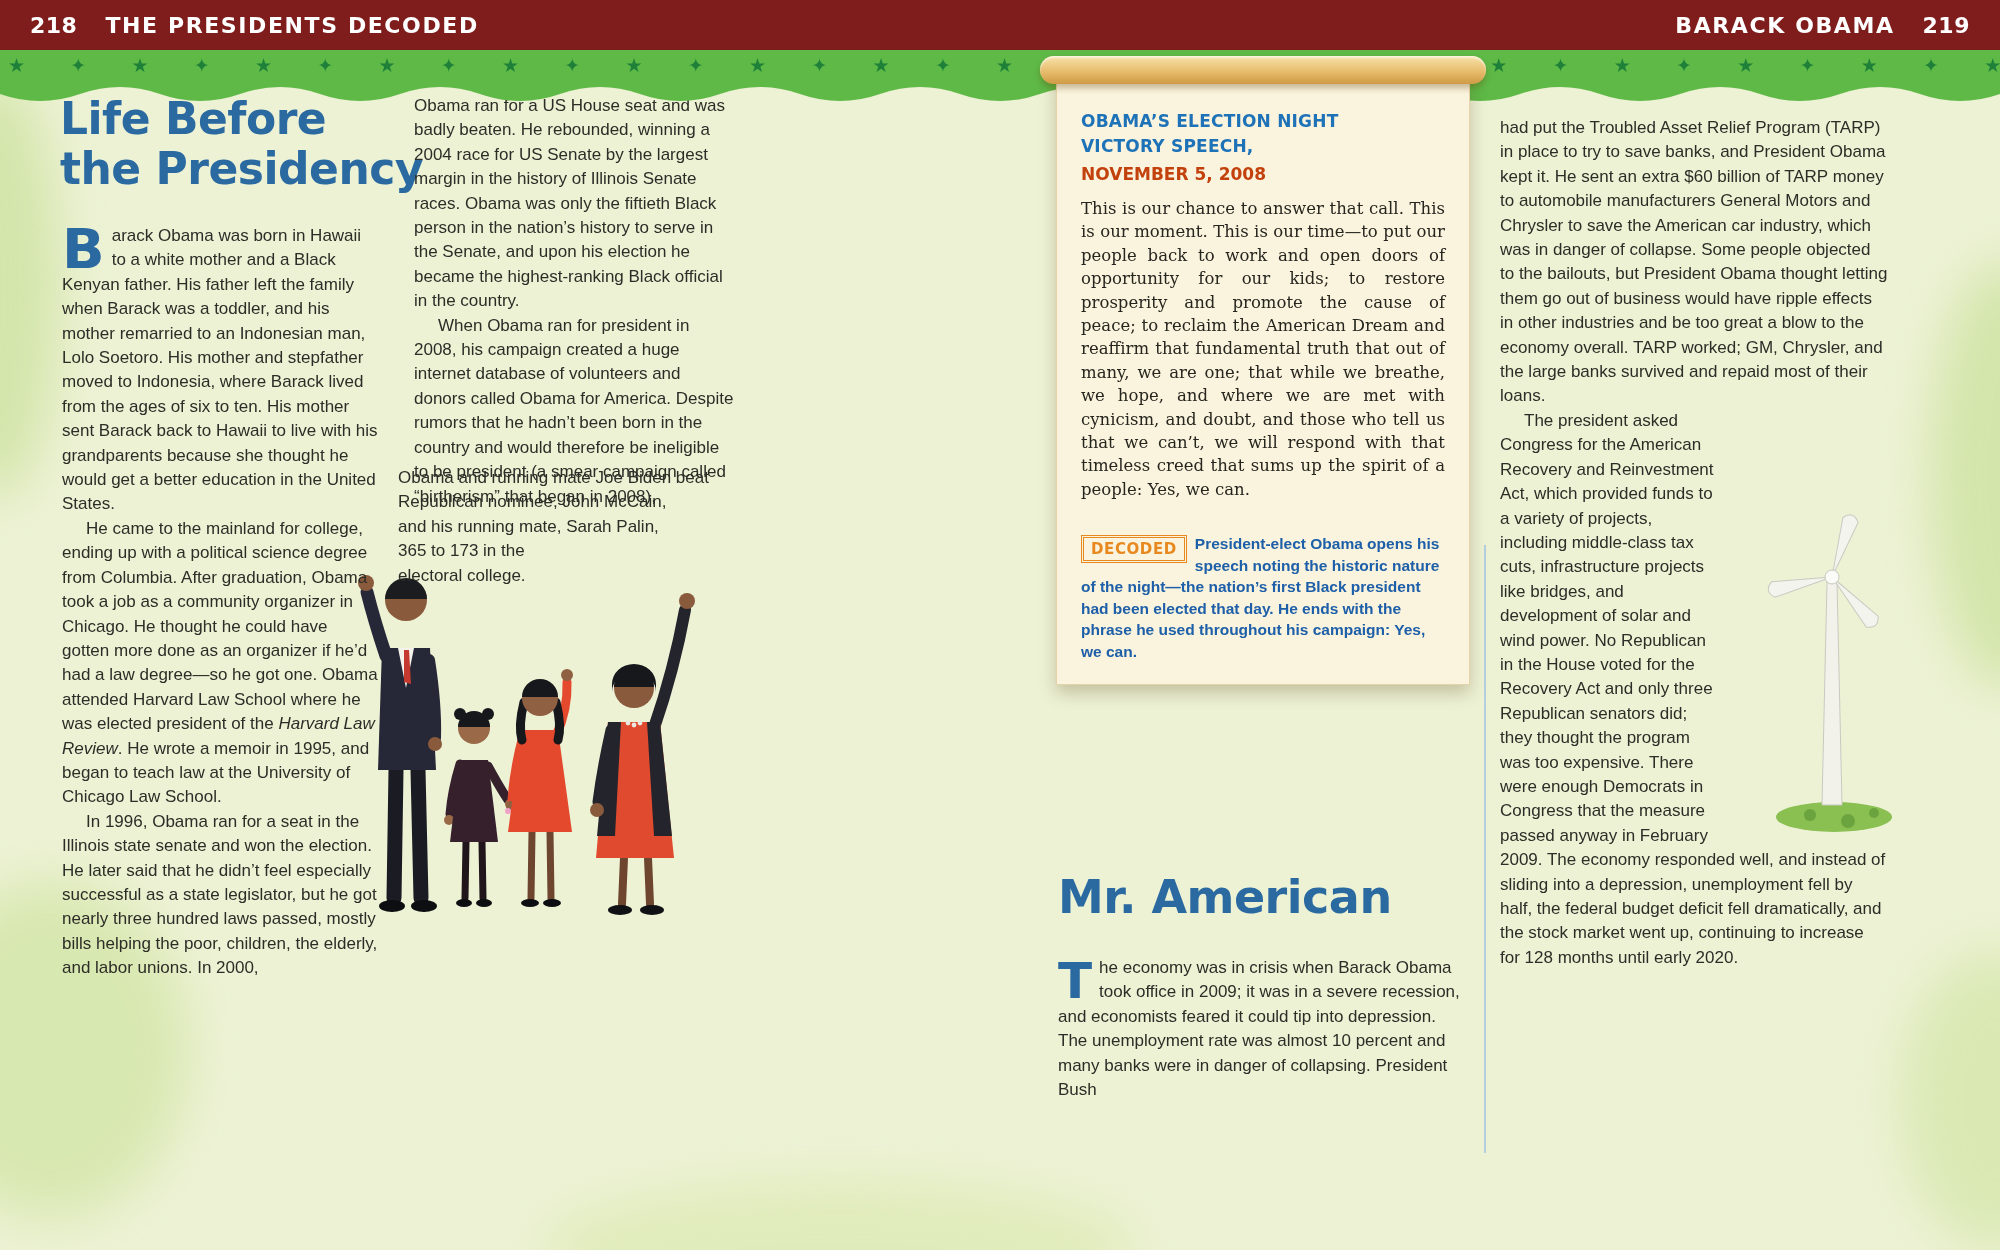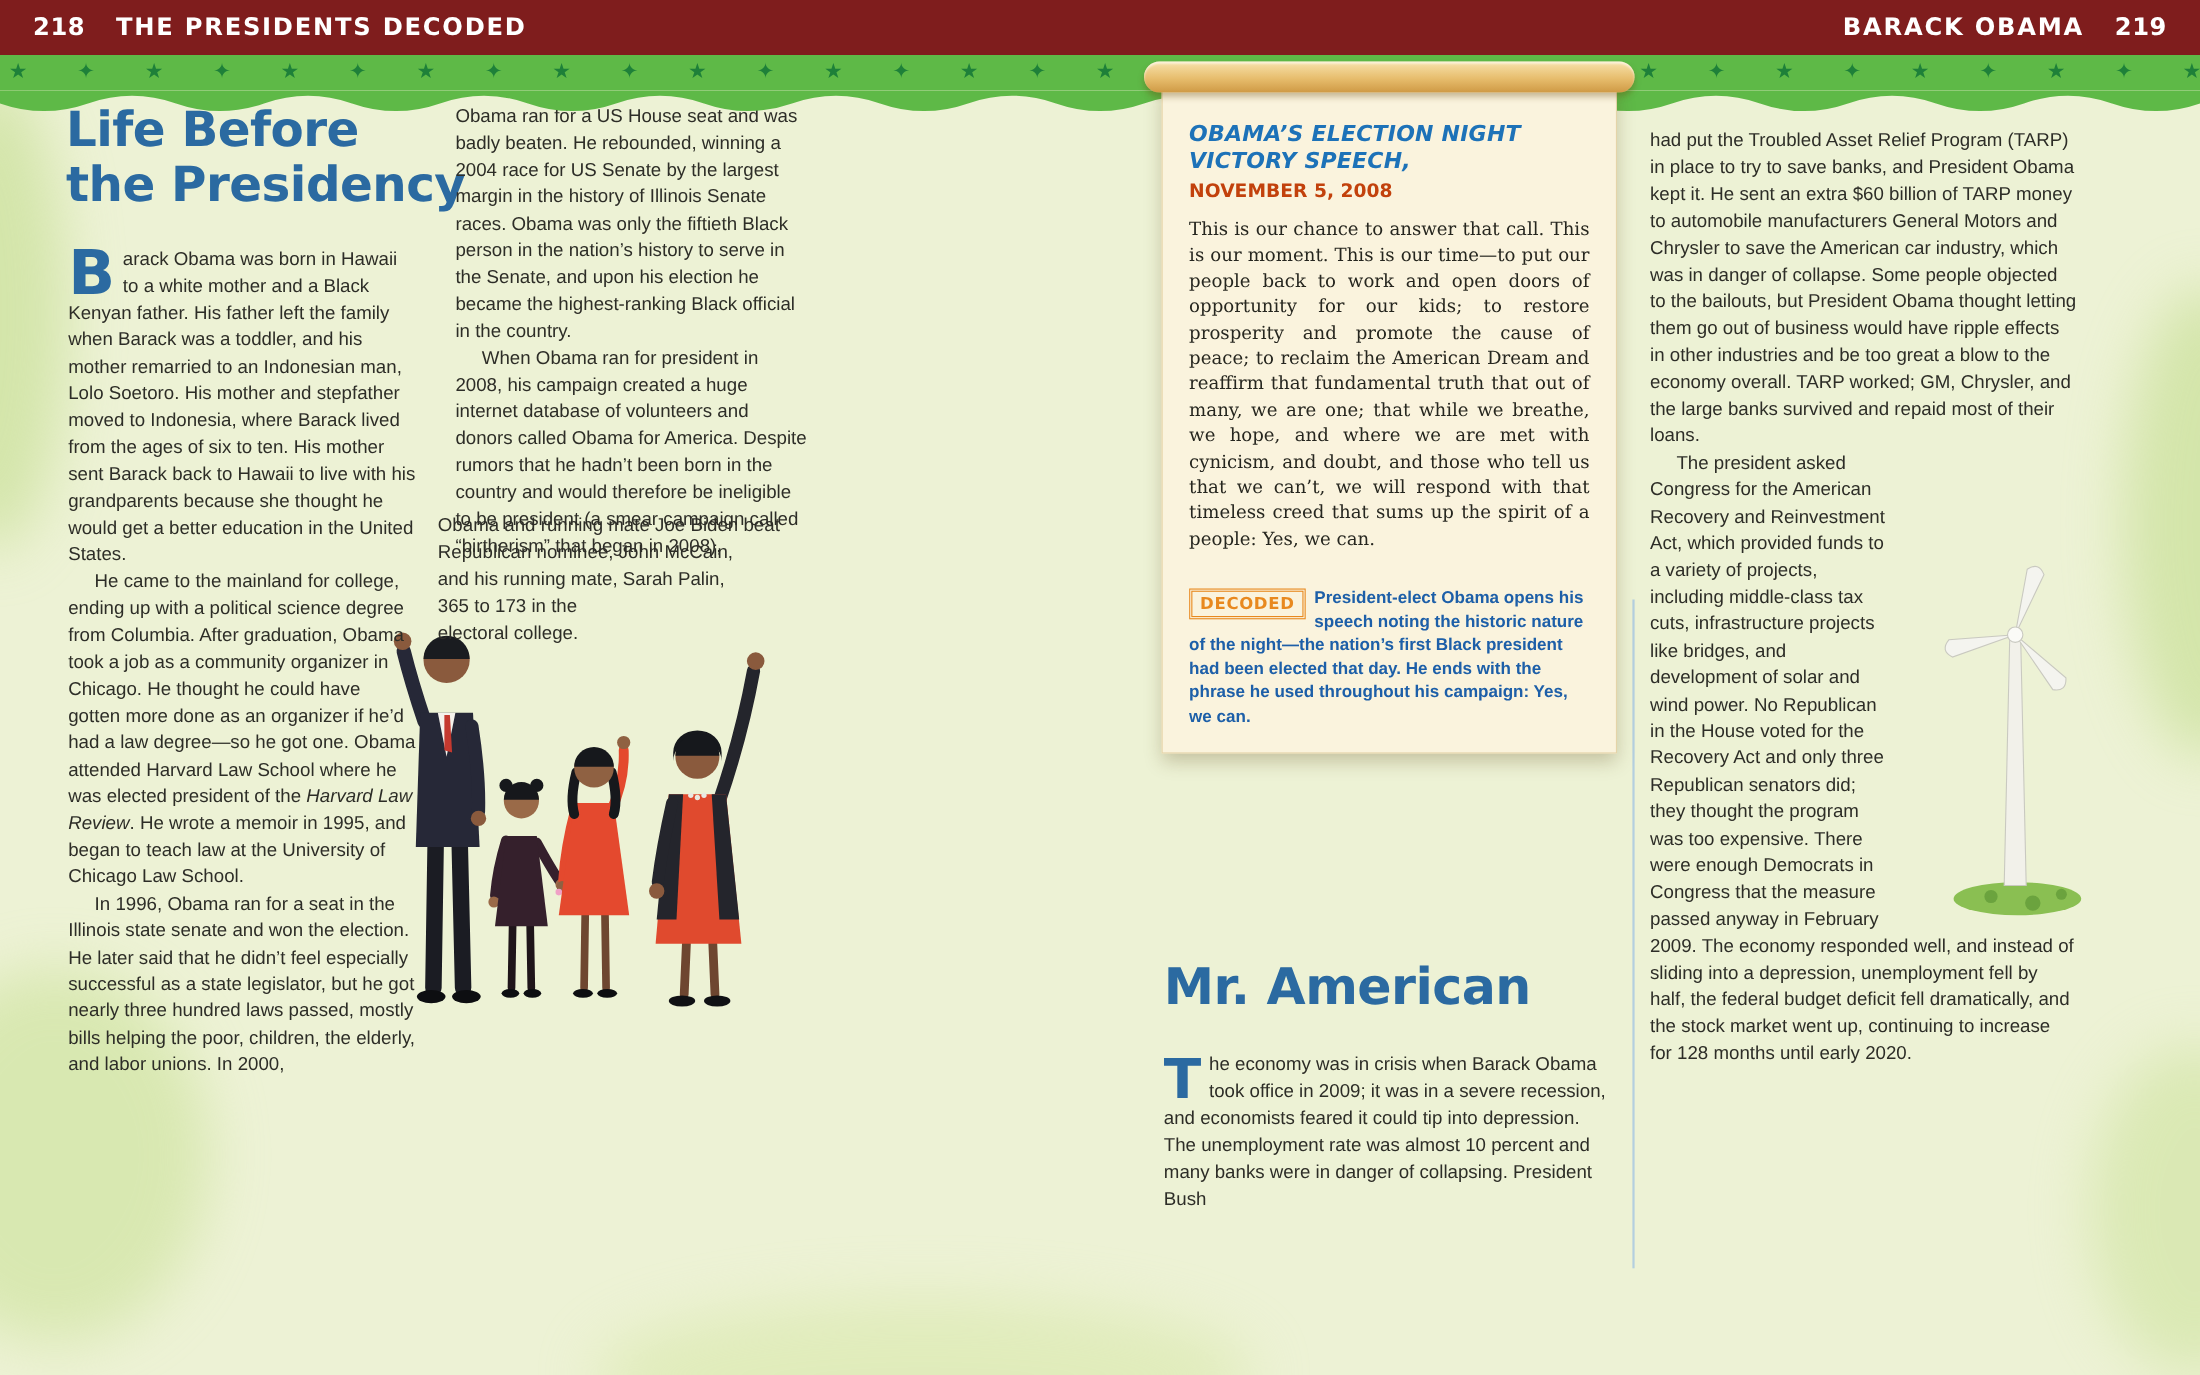--- a/index.html
+++ b/index.html
@@ -43,22 +43,22 @@
   .wrap-lines div { font-size:17px; line-height:24.4px; color:#2d2d27; }
   .family-illo { position:absolute; left:334px; top:470px; width:380px; height:455px; z-index:1; }
 
   
   .scroll-roll { position:absolute; left:1040px; top:56px; width:446px; height:28px; border-radius:14px;
                  background:linear-gradient(#f7e2ab 0%, #e7bd6d 55%, #cf9a45 100%);
                  box-shadow:0 4px 6px rgba(100,70,10,.35), inset 0 2px 2px rgba(255,255,255,.6); z-index:7; }
   .speech-panel { position:absolute; left:1056px; top:76px; width:414px; padding:32px 24px 22px 24px;
                   background:#faf3dd; border:1px solid #e5d4a8;
                   box-shadow:0 8px 16px rgba(90,70,20,.28); z-index:6; }
-  .panel-title { font-family:"DejaVu Sans", sans-serif; font-weight:800; font-size:20px; line-height:25px;
-                 color:#1d72b8; letter-spacing:.2px;font-style:italic; }
+  .panel-title { font-family:"DejaVu Sans", sans-serif; font-weight:800; font-size:17px; line-height:25px;
+                 color:#1d72b8; letter-spacing:.2px; }
   .panel-date  { font-family:"DejaVu Sans", sans-serif; font-weight:800; font-size:17px; color:#c2410c; margin-top:5px; }
   .quote-para  { font-family:"DejaVu Serif", serif; font-size:16.5px; line-height:23.4px; color:#26261f;
                  text-align:justify; margin-top:13px; }
   .decoded-block { margin-top:32px; overflow:hidden; }
   .decoded-label { float:left; margin:2px 8px 2px 0; padding:2px 7px; border:3px double #e8891f;
                    color:#e8891f; font-family:"DejaVu Sans", sans-serif; font-weight:800; font-size:15px; letter-spacing:.6px; }
   .decoded-text { font-weight:bold; font-size:15.5px; line-height:21.5px; color:#1d5fa8; }
 
   .rp-title { position:absolute; left:1058px; top:872px; z-index:2; font-size:46px; }
   .rp-col1  { position:absolute; left:1058px; top:956px; width:402px; z-index:2; }

